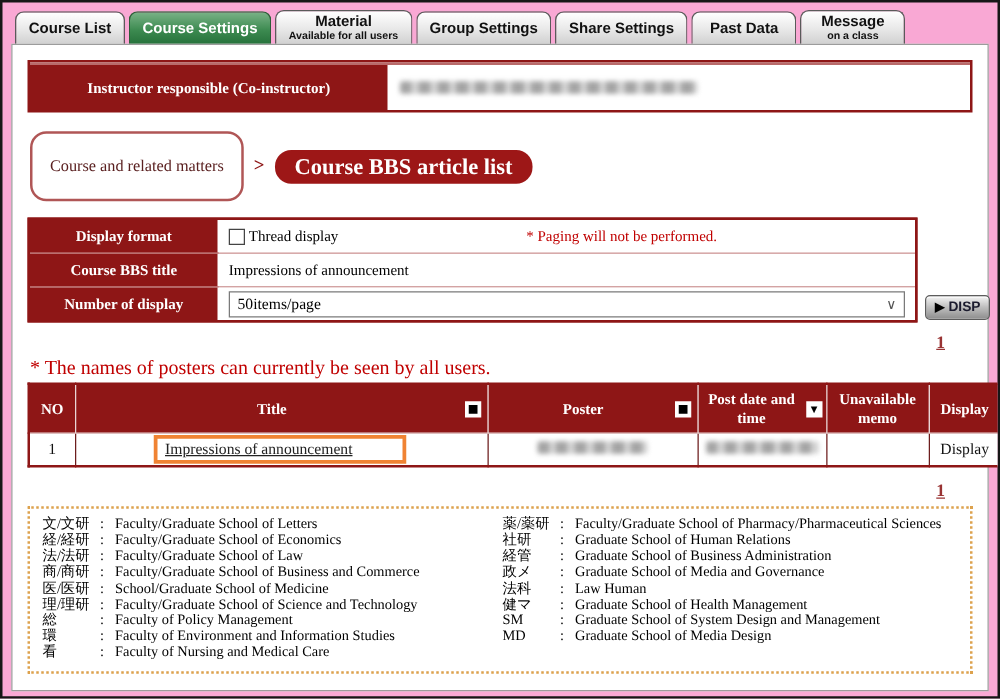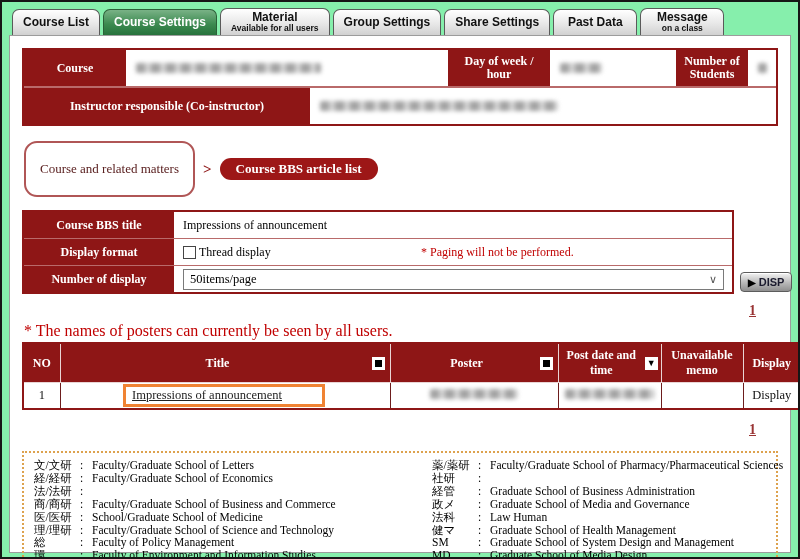--- a/index.html
+++ b/index.html
@@ -1,20 +1,20 @@
 <!DOCTYPE html>
 <html><head>
 <meta charset="utf-8">
 <style>
   * { box-sizing: border-box; margin: 0; padding: 0; }
   html,body { background:#fff; }
   .frame {
     width: 800px; height: 559px;
     border: 2px solid #161616;
-    background: #86efac;
+    background: #f9a8d4;
     font-family: "Liberation Serif", serif;
     overflow: hidden;
   }
   
   .tabbar { display: flex; align-items: flex-end; gap: 3px; padding: 6px 0 0 10px; }
   .tab {
     min-height: 27px; min-width: 84px;
     display: flex; flex-direction: column; justify-content: center; align-items: center;
     padding: 2px 10px 3px;
     border: 1px solid #5a5a5a; border-bottom: none;
@@ -56,21 +56,21 @@
   }
   
   .crumbs { display: flex; align-items: center; gap: 8px; margin: 15px 0 0 2px; }
   .pill-outline {
     border: 2px solid #b05656; border-radius: 13px; background: #fff;
     color: #5a2020; font-size: 13px; padding: 18px 14px; cursor: pointer;
   }
   .crumb-sep { color: #8e1616; font-weight: bold; font-size: 15px; }
   .pill-solid {
     border-radius: 13px; background: #9d1717; color: #fff;
-    font-size: 13px; font-weight: bold; padding: 3px 16px;
+    font-size: 18px; font-weight: bold; padding: 3px 16px;
   }
   
   .form-wrap { display: flex; align-items: flex-end; margin-top: 13px; }
   .form-box { border: 2px solid #8e1616; flex: 0 0 712px; background:#8e1616; }
   .form-row { display: grid; grid-template-columns: 150px 1fr; gap: 1px; background:#fff; }
   .form-row + .form-row { border-top: 1px solid #b96a6a; }
   .fhd {
     background: #8e1616; color: #fff; font-weight: bold; font-size: 12px;
     display: flex; align-items: center; justify-content: center; text-align:center;
     min-height: 26px; padding: 3px;
@@ -126,22 +126,22 @@
   }
   .sort-tri {
     display: inline-block; width: 15px; height: 13px; background: #fff; color:#000;
     font-size: 9px; line-height: 13px; text-align: center; vertical-align: -2px; cursor: pointer;
   }
   .th-flex { display: flex; align-items: center; justify-content: center; gap: 4px; }
   .th-title-wrap { display: flex; align-items: center; }
   .th-title-wrap .lbl { flex: 1; text-align: center; }
   
   .legend {
-    border: 2px dotted #dda24e; margin-top: 13px; padding: 6px 10px 8px;
-    display: grid; grid-template-columns: 368px 1fr; font-size: 11.5px; line-height: 12.9px; gap: 30px;
+    border: 2px dotted #dda24e; margin-top: 3px; padding: 6px 10px 8px;
+    display: grid; grid-template-columns: 368px 1fr; font-size: 11.5px; line-height: 12.9px;
   }
   .legend-item { display: flex; white-space: nowrap; }
   .legend-item .abbr { min-width: 46px; }
   .legend-item .colon { min-width: 12px; }
 </style>
 </head>
 <body>
 
 <div class="frame">
 
@@ -167,61 +167,47 @@
       </div>
     <div class="tab">
       <span>Message</span>
       <span class="sub">on a class</span>
     </div>
   </div>
 
   <div class="panel">
 
     <div class="info-box">
-      <div class="info-row1">
-        <div class="hd">Course</div>
-        <div class="val">
-            <span class="blur-bar" style="width:185px"></span>
-          </div>
-        <div class="hd">Day of week / hour</div>
-        <div class="val">
-            <span class="blur-bar" style="width:42px"></span>
-          </div>
-        <div class="hd">Number of Students</div>
-        <div class="val">
-            <span class="blur-bar" style="width:9px"></span>
-          </div>
-      </div>
       <div class="info-row2">
         <div class="hd">Instructor responsible (Co-instructor)</div>
         <div class="val">
             <span class="blur-bar" style="width:238px"></span>
           </div>
       </div>
     </div>
 
     <div class="crumbs">
       <span class="pill-outline">Course and related matters</span>
       <span class="crumb-sep">&gt;</span>
       <span class="pill-solid">Course BBS article list</span>
     </div>
 
     <div class="form-wrap">
       <div class="form-box">
-        <div class="form-row">
-          <div class="fhd">Course BBS title</div>
-          <div class="fval">Impressions of announcement</div>
-        </div>
         <div class="form-row">
           <div class="fhd">Display format</div>
           <div class="fval">
             <span class="checkbox"></span>
             <span>Thread display</span>
             <span class="spread note-red">* Paging will not be performed.</span>
           </div>
+        </div>
+        <div class="form-row">
+          <div class="fhd">Course BBS title</div>
+          <div class="fval">Impressions of announcement</div>
         </div>
         <div class="form-row">
           <div class="fhd">Number of display</div>
           <div class="fval">
             <span class="select-box">
               <span>50items/page</span>
               <span class="chev">∨</span>
             </span>
           </div>
         </div>
@@ -298,20 +284,21 @@
             <span>Faculty/Graduate School of Letters</span>
           </div>
         <div class="legend-item">
             <span class="abbr">経/経研</span>
             <span class="colon">:</span>
             <span>Faculty/Graduate School of Economics</span>
           </div>
         <div class="legend-item">
             <span class="abbr">法/法研</span>
             <span class="colon">:</span>
+            <span>Faculty/Graduate School of Law</span>
           </div>
         <div class="legend-item">
             <span class="abbr">商/商研</span>
             <span class="colon">:</span>
             <span>Faculty/Graduate School of Business and Commerce</span>
           </div>
         <div class="legend-item">
             <span class="abbr">医/医研</span>
             <span class="colon">:</span>
             <span>School/Graduate School of Medicine</span>
@@ -339,20 +326,21 @@
       </div>
       <div>
         <div class="legend-item">
             <span class="abbr">薬/薬研</span>
             <span class="colon">:</span>
             <span>Faculty/Graduate School of Pharmacy/Pharmaceutical Sciences</span>
           </div>
         <div class="legend-item">
             <span class="abbr">社研</span>
             <span class="colon">:</span>
+            <span>Graduate School of Human Relations</span>
           </div>
         <div class="legend-item">
             <span class="abbr">経管</span>
             <span class="colon">:</span>
             <span>Graduate School of Business Administration</span>
           </div>
         <div class="legend-item">
             <span class="abbr">政メ</span>
             <span class="colon">:</span>
             <span>Graduate School of Media and Governance</span>

